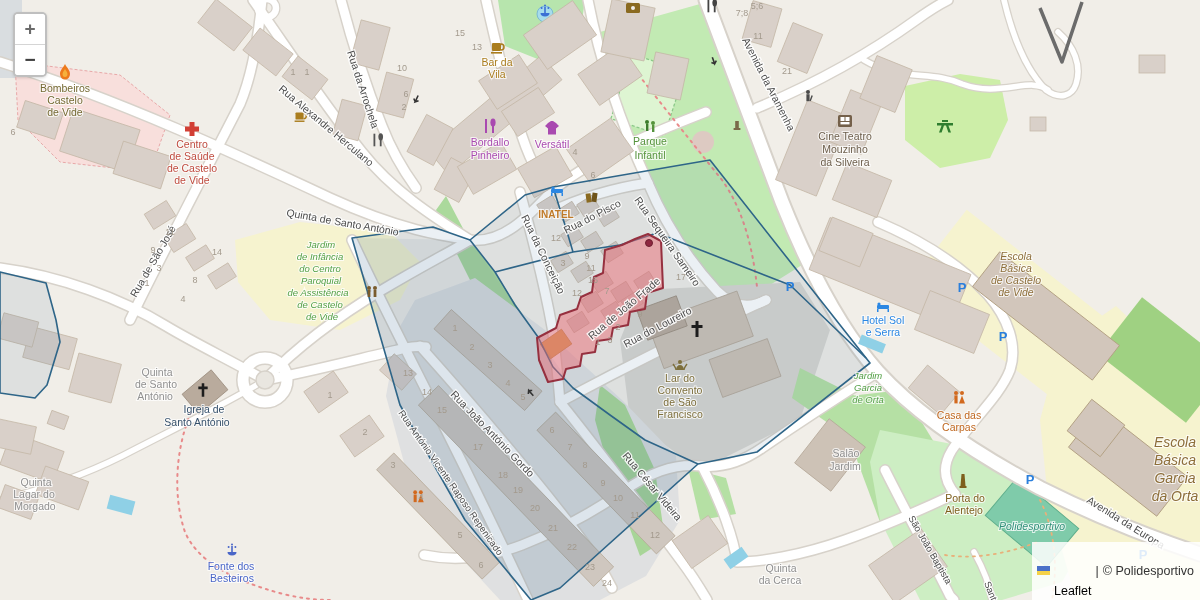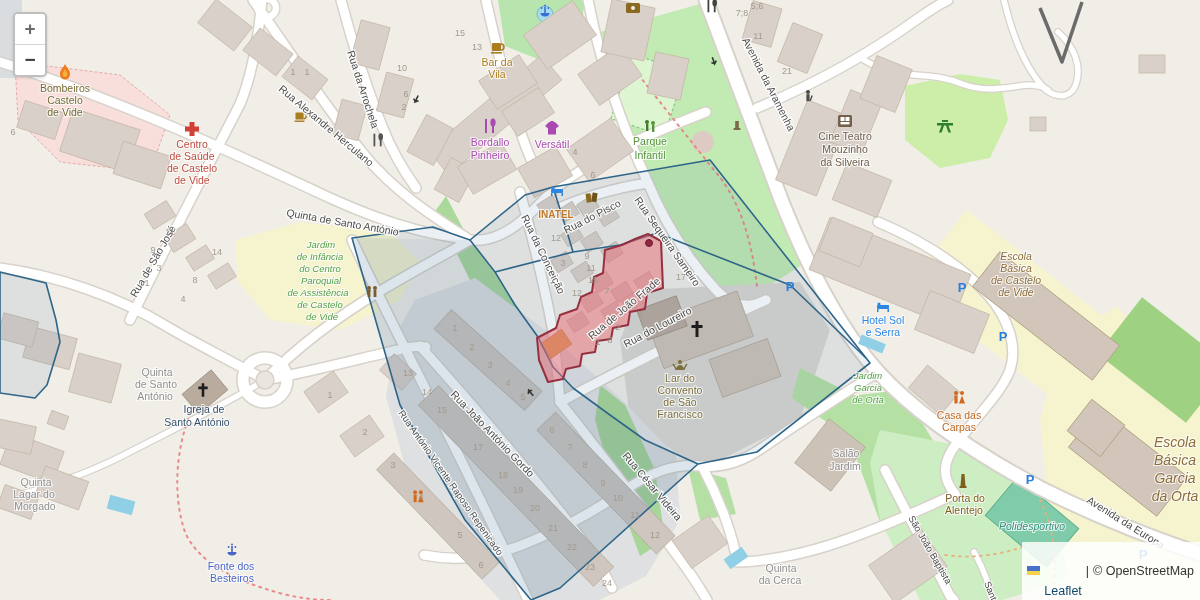--- a/index.html
+++ b/index.html
@@ -49,21 +49,21 @@
   .blueline{stroke:#2e6588;stroke-width:1.6;fill:none;stroke-linejoin:round;}
   .bluetint{fill:rgba(58,105,145,0.08);}
   .dotpath{fill:none;stroke:#e88a8a;stroke-width:2;stroke-dasharray:2 5;stroke-linecap:round;}
   .dotpath2{fill:none;stroke:#e8b07a;stroke-width:1.8;stroke-dasharray:2 5;stroke-linecap:round;}
   
   .zoom-ctl{position:absolute;left:13px;top:12px;width:30px;border:2px solid rgba(0,0,0,.25);border-radius:5px;overflow:hidden;background:#fff;z-index:20;box-shadow:0 1px 3px rgba(0,0,0,.15);}
   .zoom-btn{display:block;width:30px;height:30px;line-height:29px;text-align:center;font-size:19px;font-weight:bold;color:#404040;background:#fff;cursor:pointer;text-decoration:none;user-select:none;}
   .zoom-btn:first-child{border-bottom:1px solid #d5d5d5;color:#6b6b6b;}
   
   .attrib{position:absolute;right:0;bottom:0;background:rgba(255,255,255,.85);padding:1px 6px 2px 5px;font-size:12.5px;color:#333;z-index:20;display:flex;align-items:center;gap:4px;}
-  .attrib a{color:#0c4a6e;text-decoration:none;cursor:pointer;margin-top:41px;}
+  .attrib a{color:#000000;text-decoration:none;cursor:pointer;margin-top:41px;}
   .flag{display:inline-block;width:13px;height:9px;border:0;line-height:0;}
   .flag .ft{display:block;width:13px;height:4.5px;background:#4a71c8;}
   .flag .fb{display:block;width:13px;height:4.5px;background:#f4d248;}
   .sepx{color:#333;}
 </style>
 </head>
 <body>
 
 <div class="map-wrap">
 <svg width="1200" height="600" viewBox="0 0 1200 600">
@@ -597,15 +597,15 @@
 </div>
 
 
 <div class="attrib">
   <span class="flag">
         <span class="ft"></span>
         <span class="fb"></span>
       </span>
   <a>Leaflet</a>
   <span class="sepx">|</span>
-  <span>© OpenStreetMap</span>
+  <span>© Polidesportivo</span>
 </div>
 </div>
 
 </body></html>

